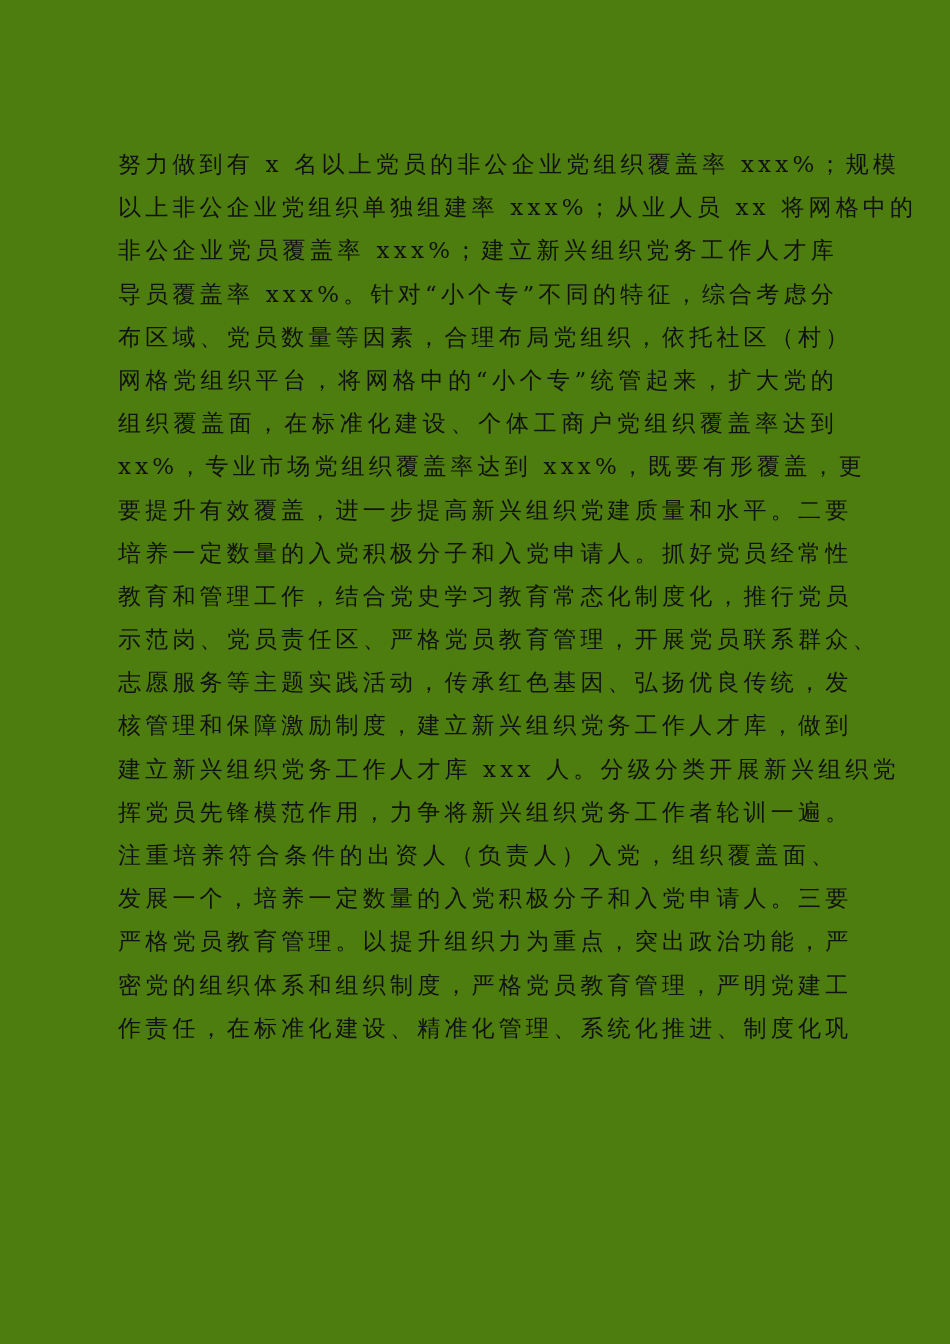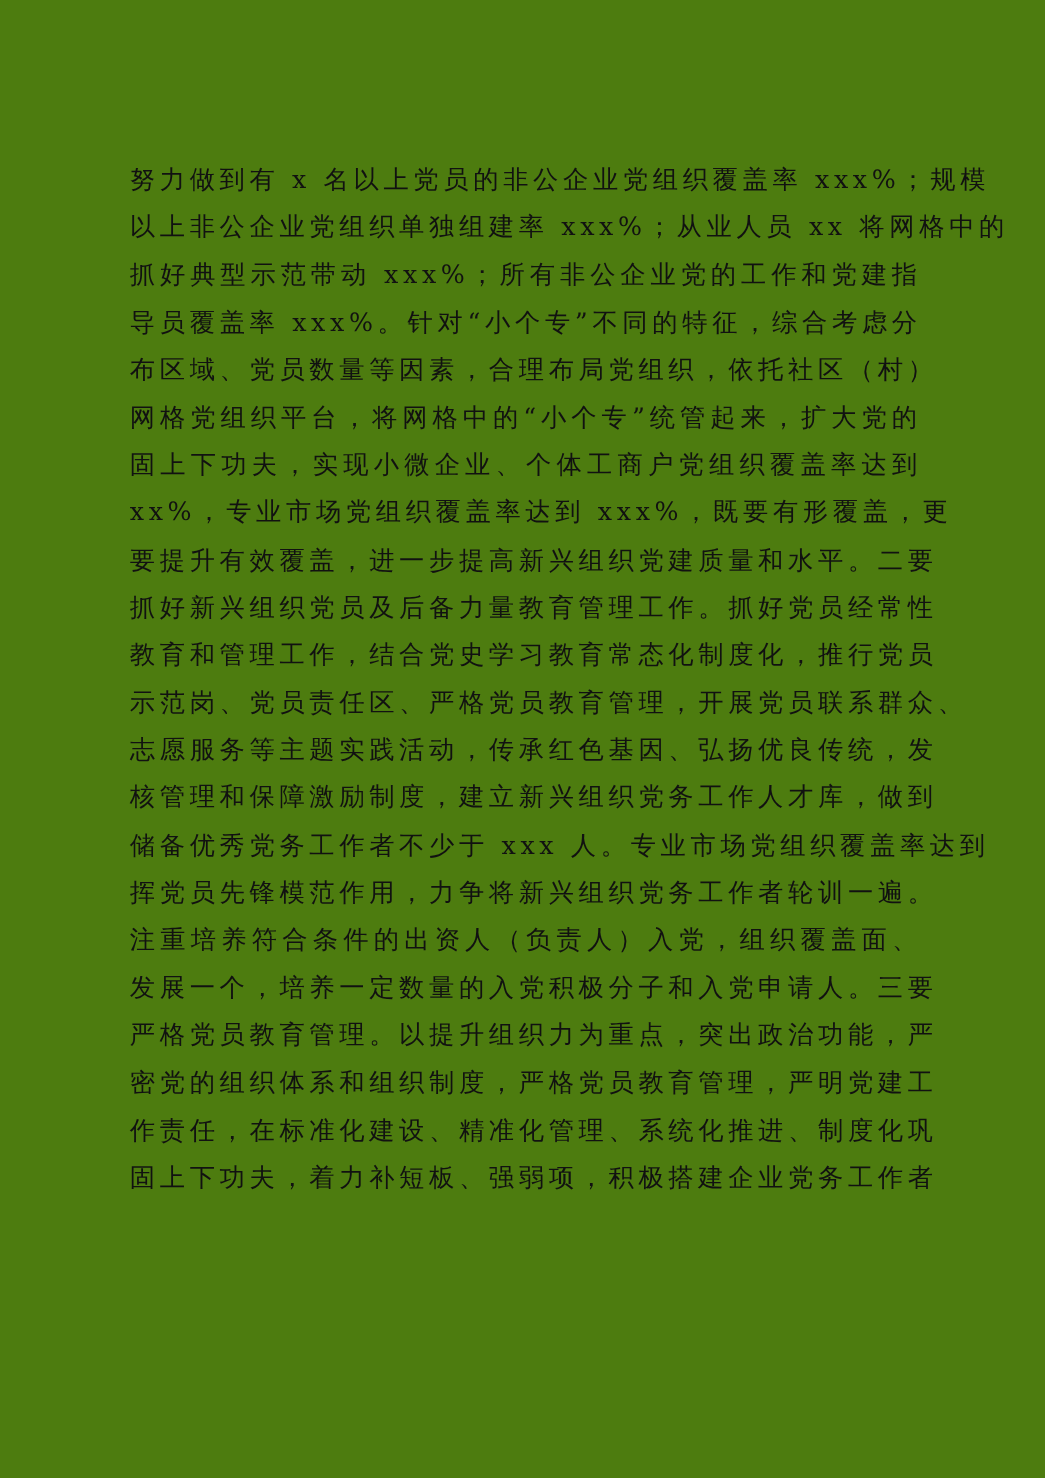--- a/index.html
+++ b/index.html
@@ -43,34 +43,33 @@
       text-align-last: justify;
     }
   </style>
 </head>
 <body>
 
 <div class="page">
   <div class="text-block">
     <span class="line">努力做到有 x 名以上党员的非公企业党组织覆盖率 xxx%；规模</span>
     <span class="line">以上非公企业党组织单独组建率 xxx%；从业人员 xx 将网格中的</span>
-    <span class="line">抓好典型示范带动 xxx%；所有非公企业党的工作和党建指</span>
+    <span class="line">非公企业党员覆盖率 xxx%；建立新兴组织党务工作人才库</span>
     <span class="line">导员覆盖率 xxx%。针对“小个专”不同的特征，综合考虑分</span>
     <span class="line">布区域、党员数量等因素，合理布局党组织，依托社区（村）</span>
     <span class="line">网格党组织平台，将网格中的“小个专”统管起来，扩大党的</span>
-    <span class="line">固上下功夫，实现小微企业、个体工商户党组织覆盖率达到</span>
+    <span class="line">组织覆盖面，在标准化建设、个体工商户党组织覆盖率达到</span>
     <span class="line">xx%，专业市场党组织覆盖率达到 xxx%，既要有形覆盖，更</span>
     <span class="line">要提升有效覆盖，进一步提高新兴组织党建质量和水平。二要</span>
-    <span class="line">抓好新兴组织党员及后备力量教育管理工作。抓好党员经常性</span>
+    <span class="line">培养一定数量的入党积极分子和入党申请人。抓好党员经常性</span>
     <span class="line">教育和管理工作，结合党史学习教育常态化制度化，推行党员</span>
     <span class="line">示范岗、党员责任区、严格党员教育管理，开展党员联系群众、</span>
     <span class="line">志愿服务等主题实践活动，传承红色基因、弘扬优良传统，发</span>
     <span class="line">核管理和保障激励制度，建立新兴组织党务工作人才库，做到</span>
-    <span class="line">储备优秀党务工作者不少于 xxx 人。专业市场党组织覆盖率达到</span>
+    <span class="line">建立新兴组织党务工作人才库 xxx 人。分级分类开展新兴组织党</span>
     <span class="line">挥党员先锋模范作用，力争将新兴组织党务工作者轮训一遍。</span>
     <span class="line">注重培养符合条件的出资人（负责人）入党，组织覆盖面、</span>
     <span class="line">发展一个，培养一定数量的入党积极分子和入党申请人。三要</span>
     <span class="line">严格党员教育管理。以提升组织力为重点，突出政治功能，严</span>
     <span class="line">密党的组织体系和组织制度，严格党员教育管理，严明党建工</span>
     <span class="line">作责任，在标准化建设、精准化管理、系统化推进、制度化巩</span>
-    <span class="line last">固上下功夫，着力补短板、强弱项，积极搭建企业党务工作者</span>
   </div>
 </div>
 
 </body></html>

